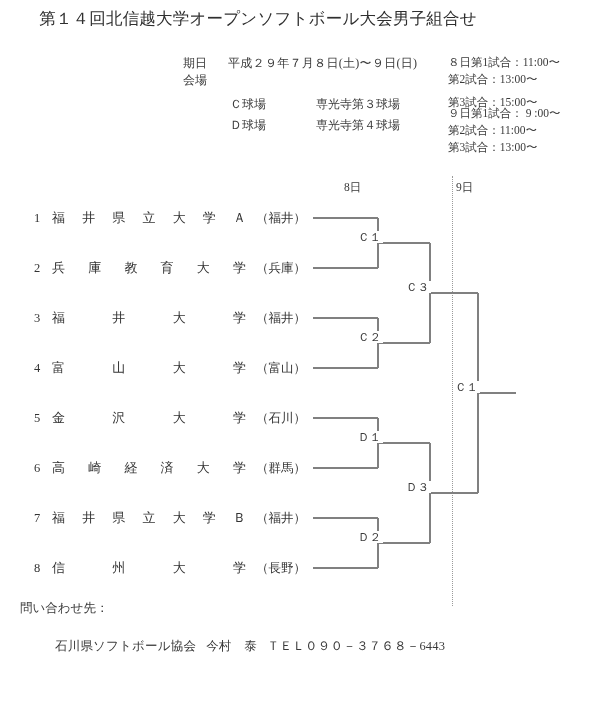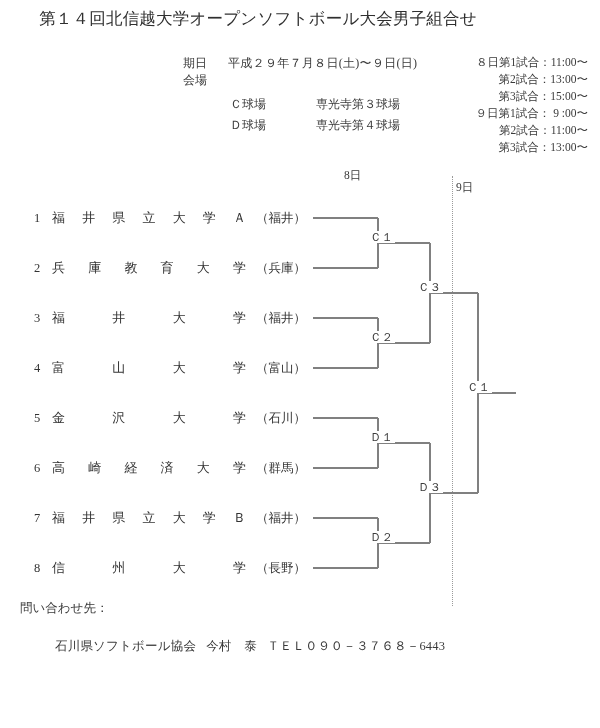--- a/index.html
+++ b/index.html
@@ -45,40 +45,40 @@
   #venue-c-label { left: 230px; top: 96px; }
   #venue-c-value { left: 304px; top: 96px; }
   #venue-d-label { left: 230px; top: 117px; }
   #venue-d-value { left: 304px; top: 117px; }
 
   
   .sched-row {
     position: absolute;
     font-size: 11.5px;
     white-space: nowrap;
-    text-align: right;
+    text-align: left;
     width: 140px;
     left: 448px;
     color: #3a3a3a;
   }
   #sched-0 { top: 55px; }
   #sched-1 { top: 72px; }
-  #sched-2 { top: 89px; }
+  #sched-2 { top: 95px; }
   #sched-3 { top: 106px; }
   #sched-4 { top: 123px; }
   #sched-5 { top: 140px; }
 
   
   .day-header {
     position: absolute;
     font-size: 11.5px;
     white-space: nowrap;
     color: #3a3a3a;
   }
-  #day-header-8 { left: 344px; top: 168px; }
+  #day-header-8 { left: 344px; top: 180px; }
   #day-header-9 { left: 456px; top: 180px; }
 
   
   #day-divider {
     position: absolute;
     left: 452px;
     top: 176px;
     width: 0;
     height: 430px;
     border-left: 1px dotted #9a9a9a;
@@ -126,21 +126,20 @@
   }
 
   .match-label {
     position: absolute;
     font-size: 11.5px;
     color: #3a3a3a;
     background: #ffffff;
     padding: 0 2px;
     white-space: nowrap;
     line-height: 12px;
-    margin-left: 12px;
   }
 
   
   #contact-label {
     position: absolute;
     left: 20px;
     top: 600px;
     font-size: 12.5px;
     white-space: nowrap;
   }

